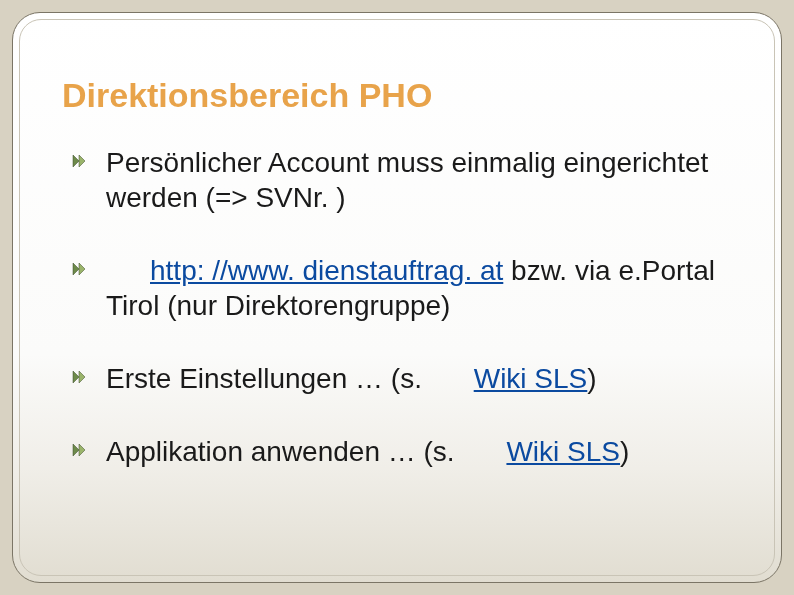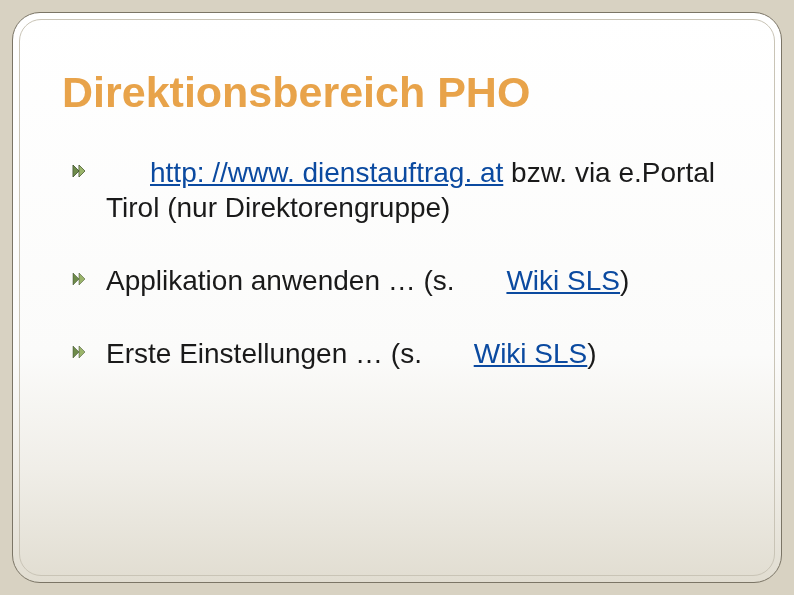--- a/index.html
+++ b/index.html
@@ -28,24 +28,24 @@
     left: 6px;
     top: 6px;
     right: 6px;
     bottom: 6px;
     border: 1px solid #c9c4b6;
     border-radius: 22px;
     box-sizing: border-box;
     padding: 40px 42px 20px 42px;
   }
   .title {
-    font-size: 43px;
+    font-size: 34px;
     font-weight: bold;
     color: #e8a34a;
-    margin: 8px 0 30px 0;
+    margin: 16px 0 30px 0;
     letter-spacing: 0px;
   }
   ul.bullets {
     list-style: none;
     margin: 0;
     padding: 0;
   }
   ul.bullets > li {
     position: relative;
     padding-left: 44px;
@@ -79,48 +79,49 @@
 
     <ul class="bullets">
 
       <li>
         <span class="bullet-icon">
           <svg width="14" height="14" viewBox="0 0 14 14">
             <path d="M1 1 L7 7 L1 13 Z" fill="#6d8a4a" stroke="#3b4a28" stroke-width="0.5"></path>
             <path d="M7 1 L13 7 L7 13 Z" fill="#9ab46a" stroke="#3b4a28" stroke-width="0.5"></path>
           </svg>
         </span>
+        <span>Persönlicher Account muss einmalig eingerichtet werden (=&gt; SVNr. )</span>
       </li>
 
       <li>
         <span class="bullet-icon">
           <svg width="14" height="14" viewBox="0 0 14 14">
             <path d="M1 1 L7 7 L1 13 Z" fill="#6d8a4a" stroke="#3b4a28" stroke-width="0.5"></path>
             <path d="M7 1 L13 7 L7 13 Z" fill="#9ab46a" stroke="#3b4a28" stroke-width="0.5"></path>
           </svg>
         </span>
         <a class="hyperlink">http: //www. dienstauftrag. at</a><span>  bzw. via e.Portal Tirol (nur Direktorengruppe)</span>
       </li>
 
       <li>
         <span class="bullet-icon">
           <svg width="14" height="14" viewBox="0 0 14 14">
             <path d="M1 1 L7 7 L1 13 Z" fill="#6d8a4a" stroke="#3b4a28" stroke-width="0.5"></path>
             <path d="M7 1 L13 7 L7 13 Z" fill="#9ab46a" stroke="#3b4a28" stroke-width="0.5"></path>
           </svg>
         </span>
-        <span>Applikation anwenden … (s. </span><a class="hyperlink">Wiki SLS</a><span>)</span>
+        <span>Erste Einstellungen … (s. </span><a class="hyperlink">Wiki SLS</a><span>)</span>
       </li>
 
       <li>
         <span class="bullet-icon">
           <svg width="14" height="14" viewBox="0 0 14 14">
             <path d="M1 1 L7 7 L1 13 Z" fill="#6d8a4a" stroke="#3b4a28" stroke-width="0.5"></path>
             <path d="M7 1 L13 7 L7 13 Z" fill="#9ab46a" stroke="#3b4a28" stroke-width="0.5"></path>
           </svg>
         </span>
-        <span>Erste Einstellungen … (s. </span><a class="hyperlink">Wiki SLS</a><span>)</span>
+        <span>Applikation anwenden … (s. </span><a class="hyperlink">Wiki SLS</a><span>)</span>
       </li>
 
     </ul>
 
   </div>
 </div>
 
 </body></html>

